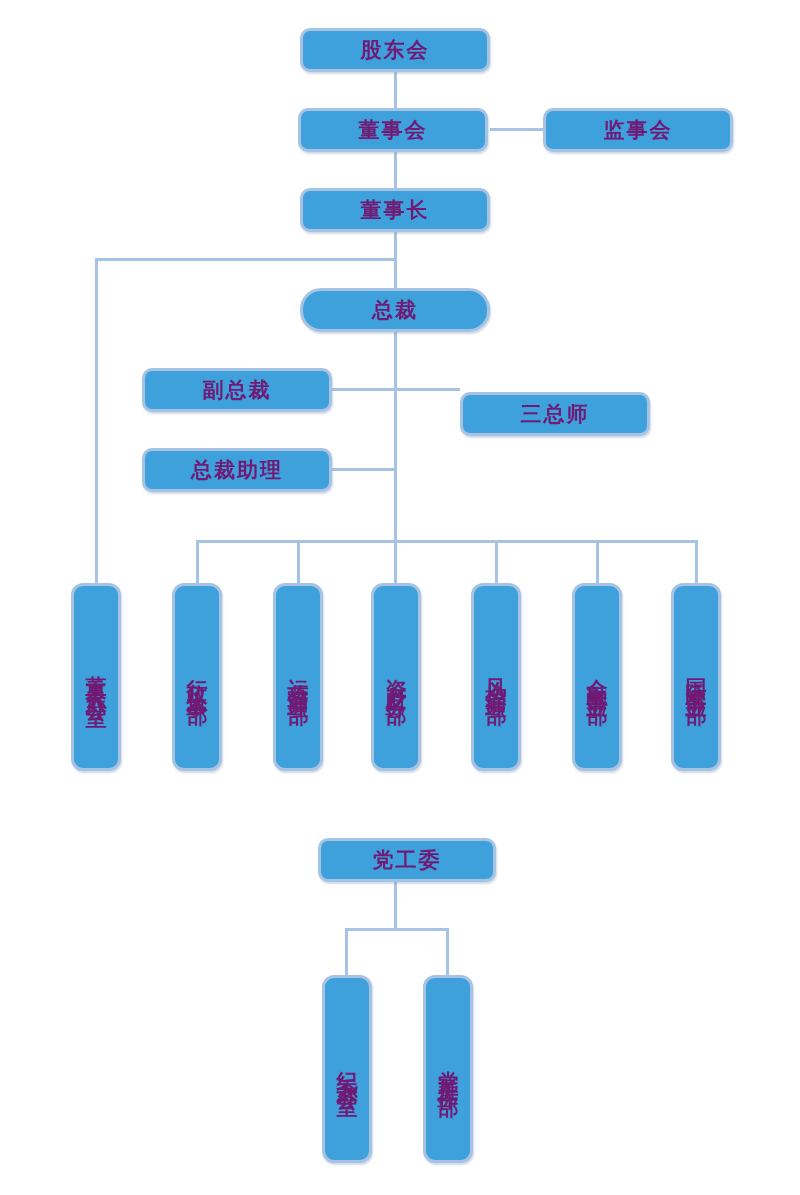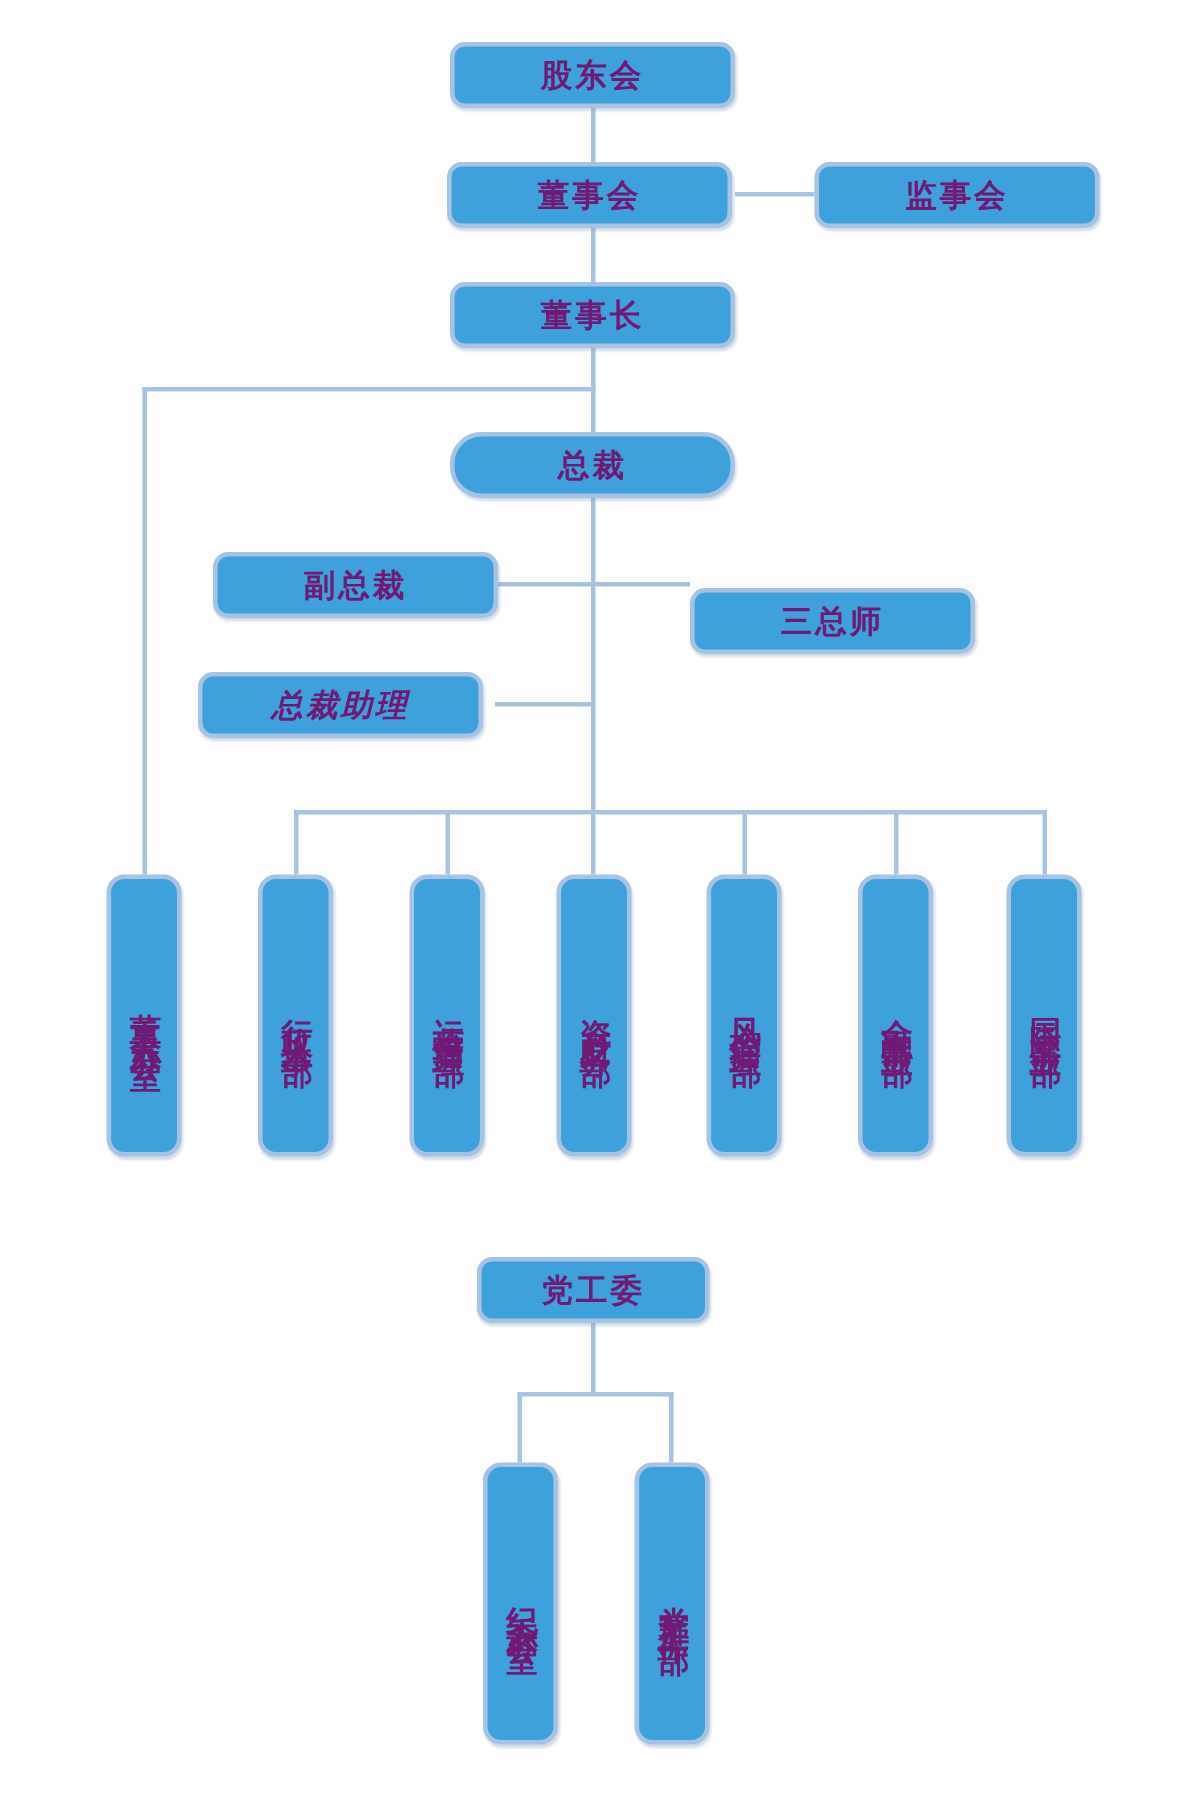--- a/index.html
+++ b/index.html
@@ -77,27 +77,27 @@
   <div class="line v" style="left:345px; top:928px; height:47px;"></div>
   <div class="line v" style="left:446px; top:928px; height:47px;"></div>
 
   <div class="node h" style="left:300px; top:28px;">股东会</div>
   <div class="node h" style="left:284px; top:108px;margin-left:14px;">董事会</div>
   <div class="node h" style="left:300px; top:188px;">董事长</div>
   <div class="node h" style="left:543px; top:108px;">监事会</div>
   <div class="node h" style="left:300px; top:288px;border-radius:21px;">总裁</div>
   <div class="node h" style="left:142px; top:368px;border-radius:10px;">副总裁</div>
   <div class="node h" style="left:460px; top:368px;margin-top:24px;">三总师</div>
-  <div class="node h" style="left:132px; top:448px;font-style:italic;">总裁助理</div>
+  <div class="node h" style="left:142px; top:448px;">总裁助理</div>
 
   <div class="node v" style="left:71px;  top:583px;">董事会办公室</div>
   <div class="node v" style="left:172px; top:583px;">行政人事部</div>
   <div class="node v" style="left:273px; top:583px;">运营管理部</div>
   <div class="node v" style="left:371px; top:583px;">资产财务部</div>
   <div class="node v" style="left:471px; top:583px;">风控管理部</div>
   <div class="node v" style="left:572px; top:583px;">金融事业部</div>
   <div class="node v" style="left:671px; top:583px;">国际事业部</div>
 
-  <div class="node h" style="left:318px; top:838px; width:155px;">党工委</div>
+  <div class="node h" style="left:318px; top:838px; width:178px;">党工委</div>
   <div class="node v" style="left:322px; top:975px;">纪委办公室</div>
   <div class="node v" style="left:423px; top:975px;">党群工作部</div>
 
 </div>
 
 </body></html>

